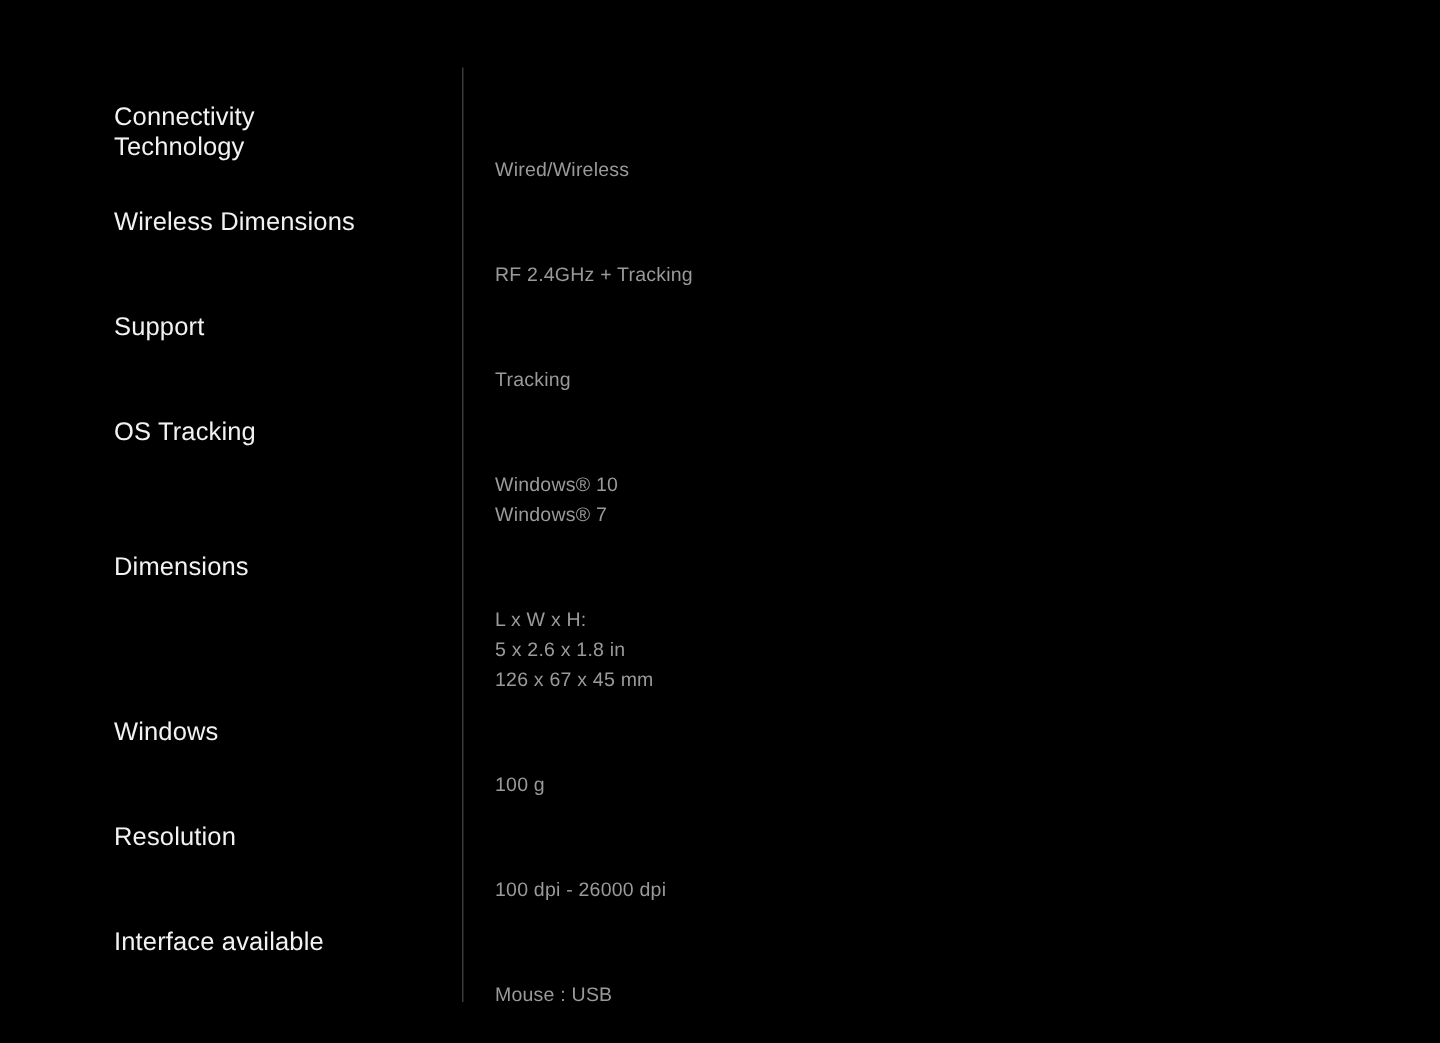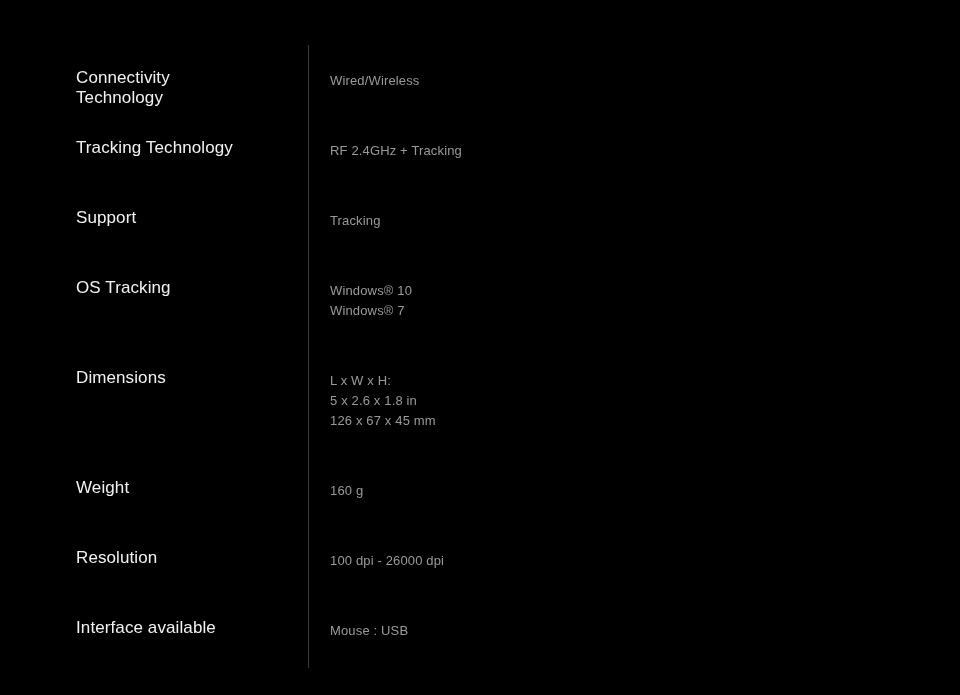--- a/index.html
+++ b/index.html
@@ -55,61 +55,62 @@
   .spec-value {
     position: absolute;
     left: 330px;
     width: 560px;
     color: #9a9a9a;
     font-size: 13px;
     font-weight: 400;
     line-height: 20px;
     letter-spacing: 0.15px;
     white-space: pre-line;
+    margin-top: 32px;
   }
 
   
   .spec-label { top: 0; }
   .spec-value { top: 3px; }
 </style>
 </head>
 <body>
 
 <div class="spec-sheet">
 
   <div class="column-divider"></div>
 
   <div id="spec-rows">
       <div class="spec-row" style="top: 68px;">
         <div class="spec-label">Connectivity
 Technology</div>
         <div class="spec-value">Wired/Wireless</div>
       </div>
       <div class="spec-row" style="top: 138px;">
-        <div class="spec-label">Tracking Technology</div>
+        <div class="spec-label">Wireless Dimensions</div>
         <div class="spec-value">RF 2.4GHz + Tracking</div>
       </div>
       <div class="spec-row" style="top: 208px;">
         <div class="spec-label">Support</div>
         <div class="spec-value">Tracking</div>
       </div>
       <div class="spec-row" style="top: 278px;">
         <div class="spec-label">OS Tracking</div>
         <div class="spec-value">Windows® 10
 Windows® 7</div>
       </div>
       <div class="spec-row" style="top: 368px;">
         <div class="spec-label">Dimensions</div>
         <div class="spec-value">L x W x H:
 5 x 2.6 x 1.8 in
 126 x 67 x 45 mm</div>
       </div>
       <div class="spec-row" style="top: 478px;">
-        <div class="spec-label">Weight</div>
-        <div class="spec-value">160 g</div>
+        <div class="spec-label">Windows</div>
+        <div class="spec-value">100 g</div>
       </div>
       <div class="spec-row" style="top: 548px;">
         <div class="spec-label">Resolution</div>
         <div class="spec-value">100 dpi - 26000 dpi</div>
       </div>
       <div class="spec-row" style="top: 618px;">
         <div class="spec-label">Interface available</div>
         <div class="spec-value">Mouse : USB</div>
       </div>
     </div>

